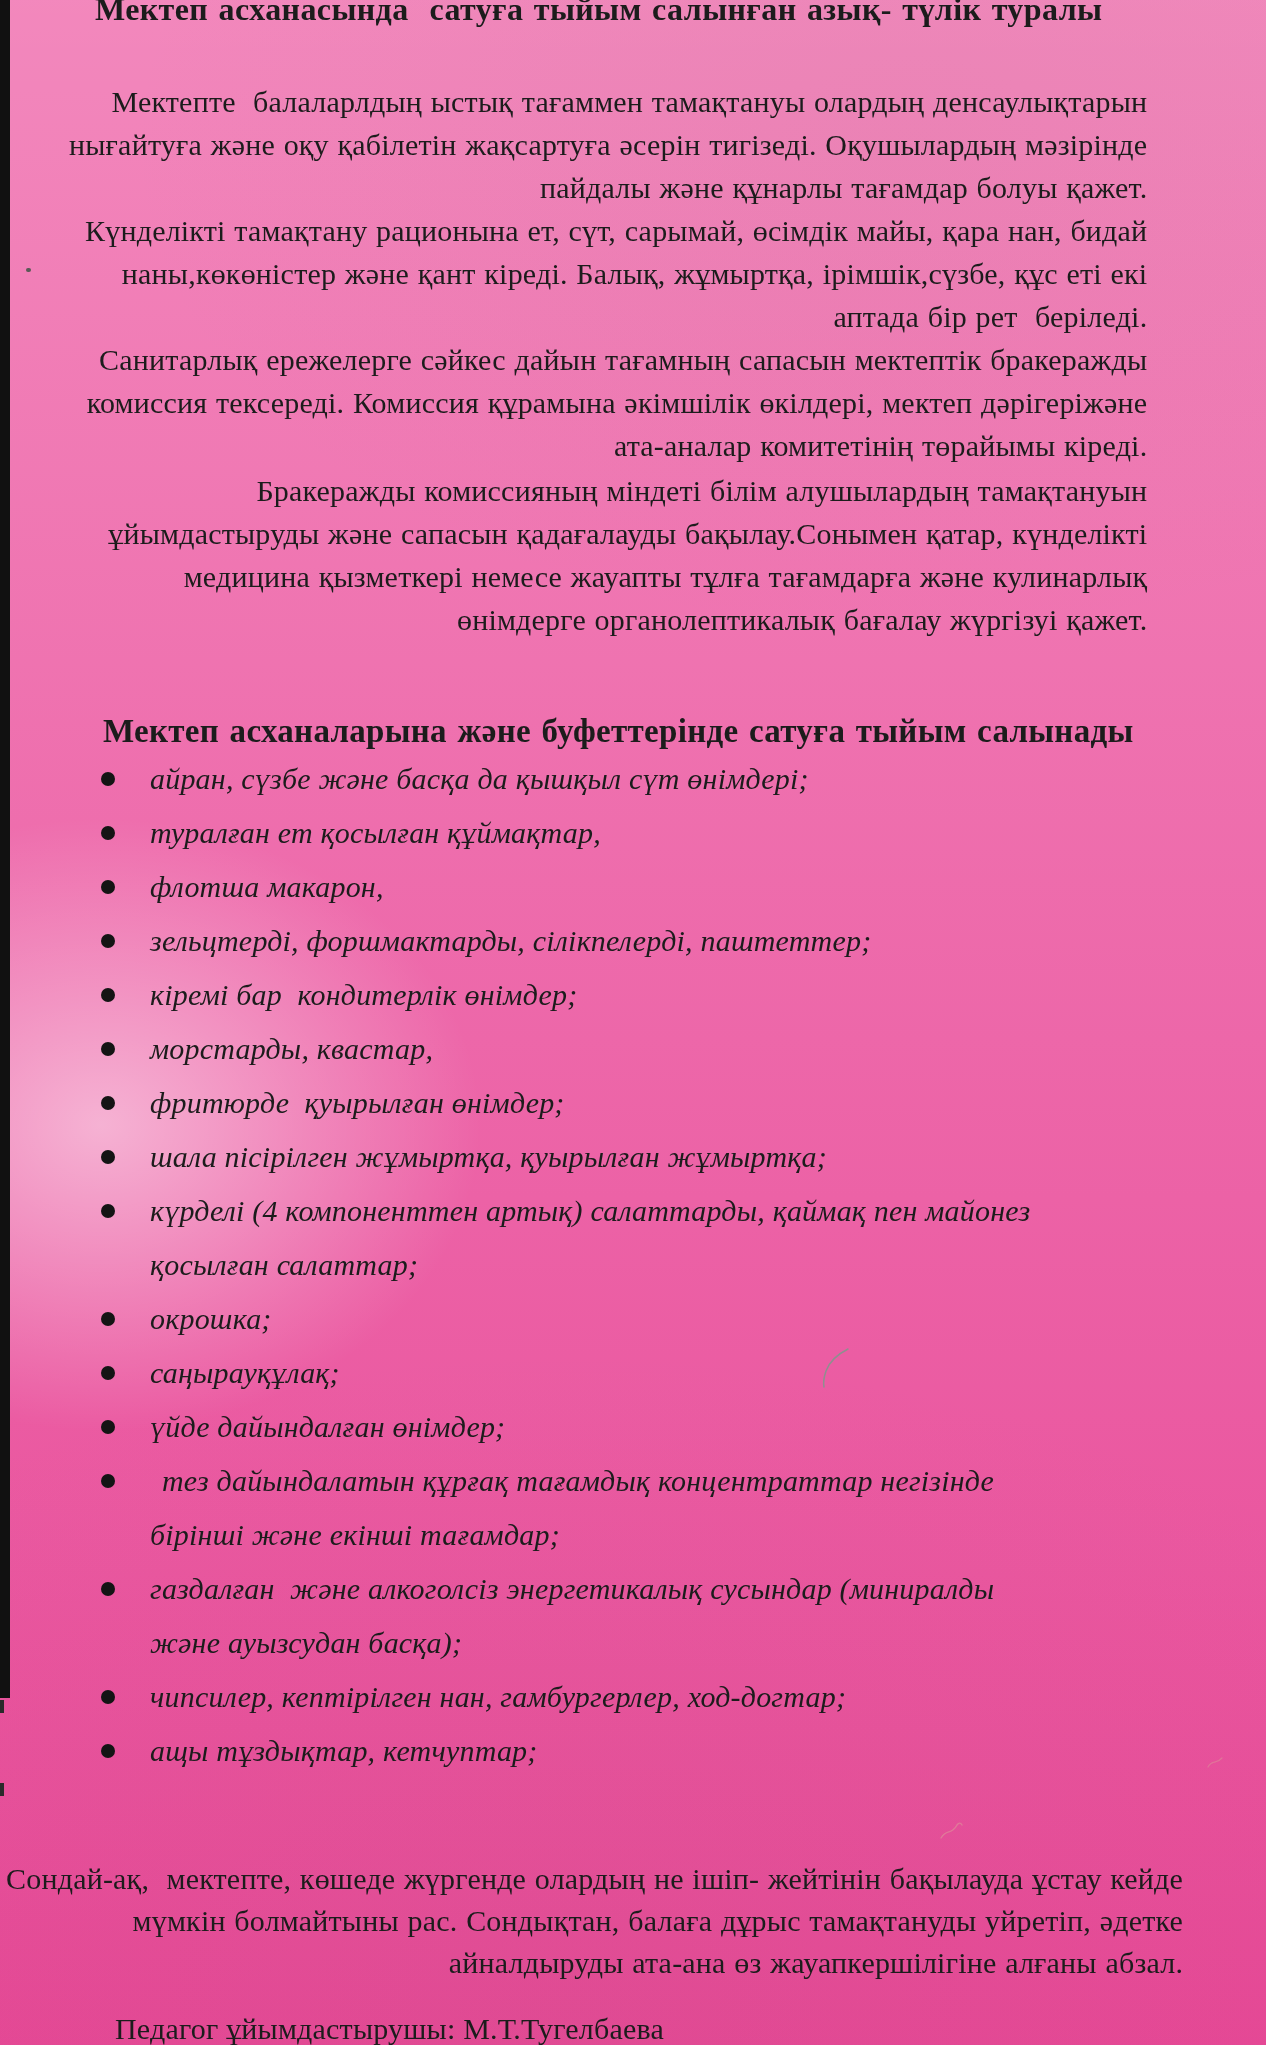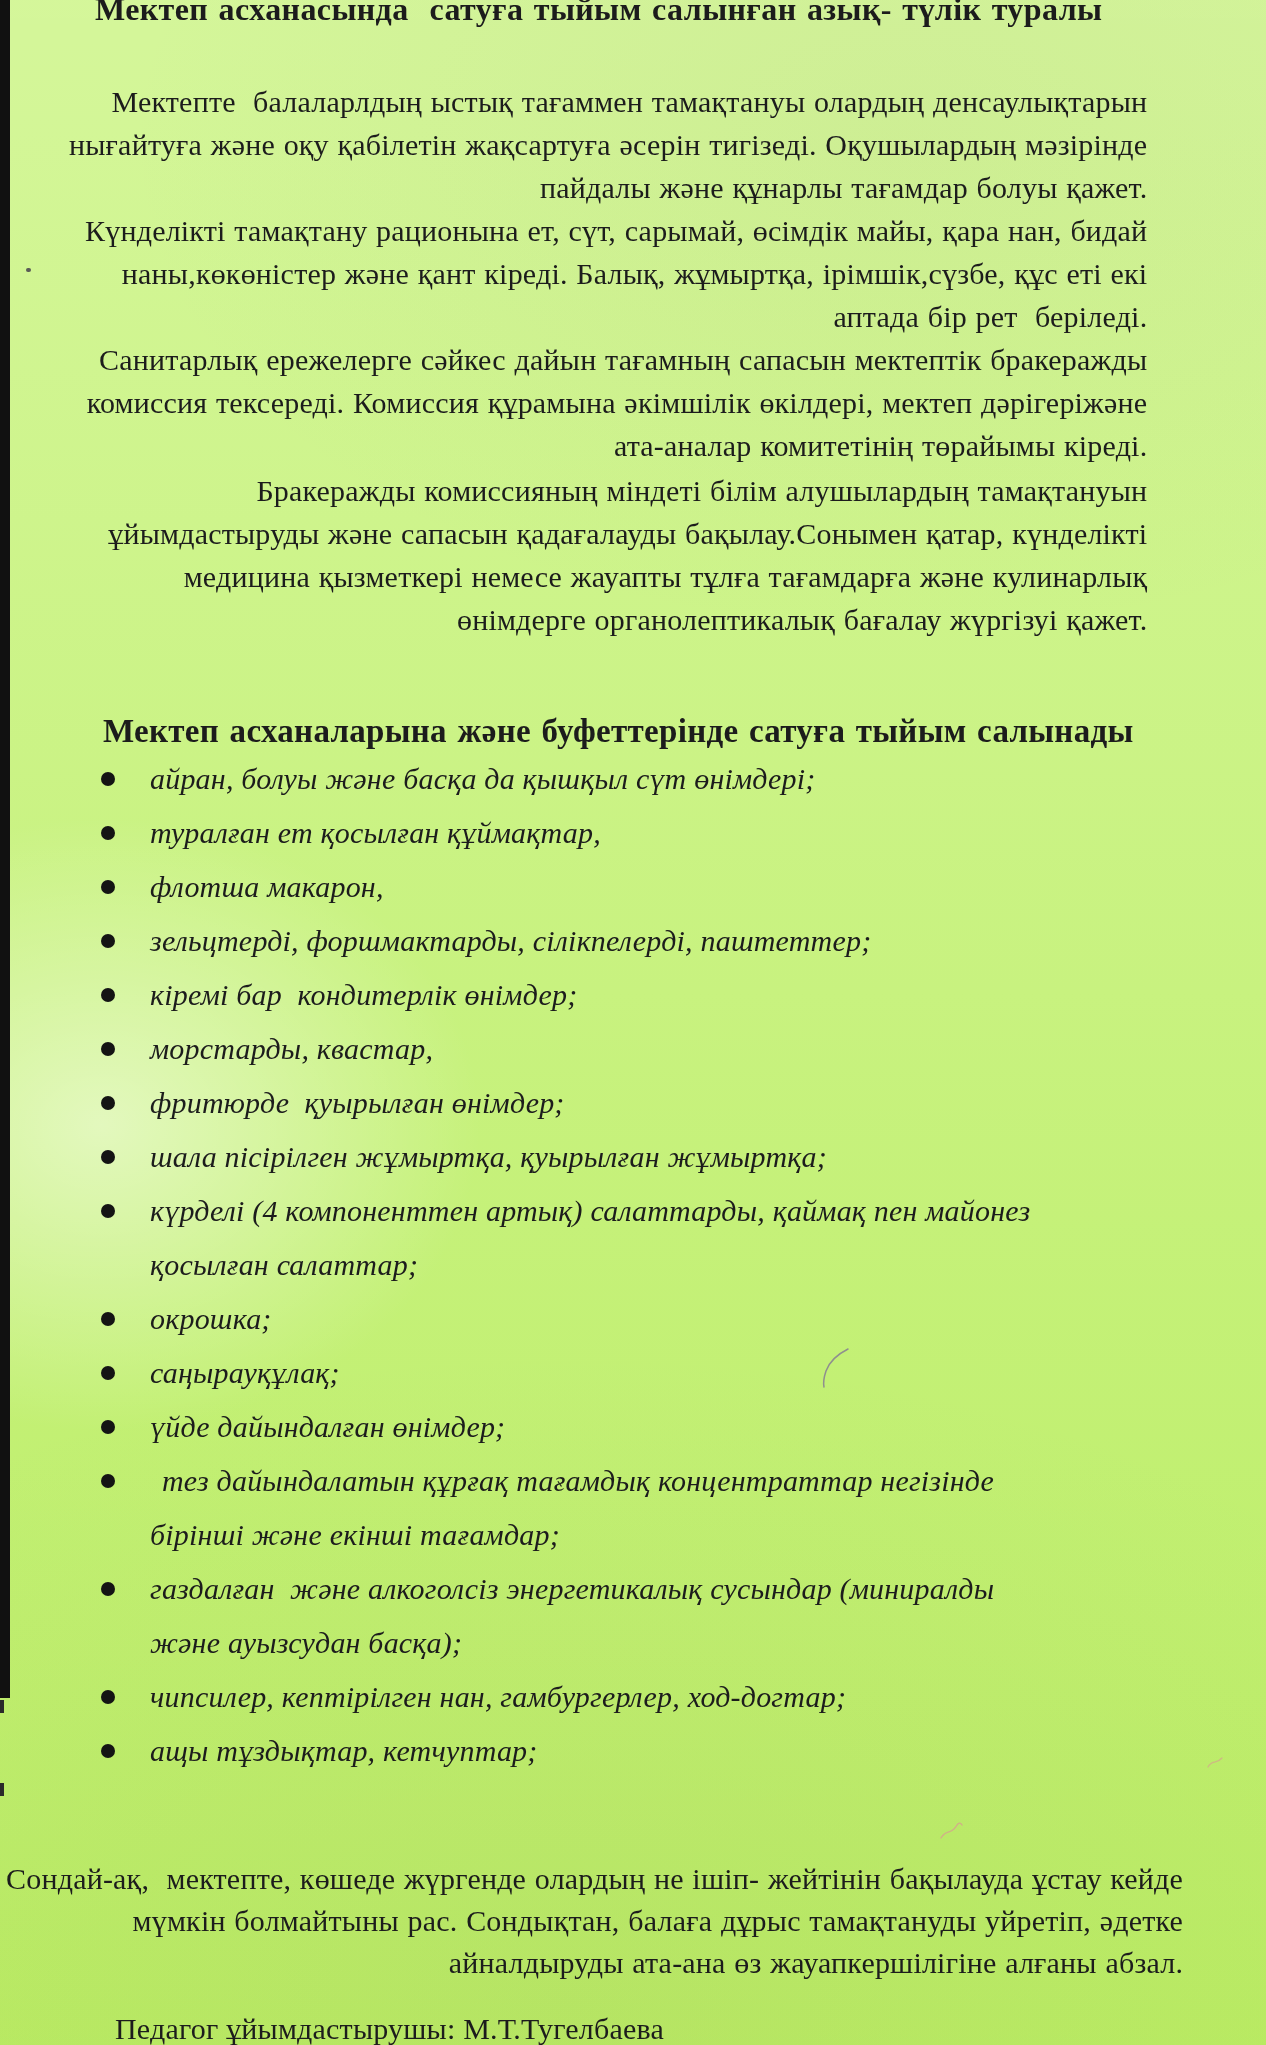--- a/index.html
+++ b/index.html
@@ -1,18 +1,18 @@
 <!DOCTYPE html>
 <html><head>
 <meta charset="utf-8">
 <style>
   html,body { margin:0; padding:0; background:#888; }
   .page {
     position:relative; width:1266px; height:2045px; overflow:hidden;
-    background:#bef264; color:#1c1c1c;
+    background:#ec4899; color:#1c1c1c;
     font-family:"Liberation Serif","DejaVu Serif",serif;
   }
   .shade {
     position:absolute; inset:0; pointer-events:none;
     background:
       radial-gradient(90% 35% at 72% 7%, rgba(118,112,104,0.06), transparent 70%),
       radial-gradient(120% 45% at 45% 98%, rgba(118,112,104,0.07), transparent 72%),
       radial-gradient(40% 20% at 8% 55%, rgba(255,255,255,0.5), transparent 75%),
       linear-gradient(180deg, rgba(255,255,255,0.35), rgba(40,35,30,0.025));
   }
@@ -95,21 +95,21 @@
       <span class="line first mt">Бракеражды комиссияның міндеті білім алушылардың тамақтануын</span>
       <span class="line">ұйымдастыруды және сапасын қадағалауды бақылау.Сонымен қатар, күнделікті</span>
       <span class="line">медицина қызметкері немесе жауапты тұлға тағамдарға және кулинарлық</span>
       <span class="line">өнімдерге органолептикалық бағалау жүргізуі қажет.</span>
     </p>
   </div>
 
   <h2 class="subheading">Мектеп асханаларына және буфеттерінде сатуға тыйым салынады</h2>
 
   <div class="bullets">
-    <div class="b-row"><span class="b-dot"></span><span>айран, болуы және басқа да қышқыл сүт өнімдері;</span></div>
+    <div class="b-row"><span class="b-dot"></span><span>айран, сүзбе және басқа да қышқыл сүт өнімдері;</span></div>
     <div class="b-row"><span class="b-dot"></span><span>туралған ет қосылған құймақтар,</span></div>
     <div class="b-row"><span class="b-dot"></span><span>флотша макарон,</span></div>
     <div class="b-row"><span class="b-dot"></span><span>зельцтерді, форшмактарды, сілікпелерді, паштеттер;</span></div>
     <div class="b-row"><span class="b-dot"></span><span>кіремі бар  кондитерлік өнімдер;</span></div>
     <div class="b-row"><span class="b-dot"></span><span>морстарды, квастар,</span></div>
     <div class="b-row"><span class="b-dot"></span><span>фритюрде  қуырылған өнімдер;</span></div>
     <div class="b-row"><span class="b-dot"></span><span>шала пісірілген жұмыртқа, қуырылған жұмыртқа;</span></div>
     <div class="b-row"><span class="b-dot"></span><span>күрделі (4 компоненттен артық) салаттарды, қаймақ пен майонез</span></div>
     <div class="b-row"><span>қосылған салаттар;</span></div>
     <div class="b-row"><span class="b-dot"></span><span>окрошка;</span></div>

